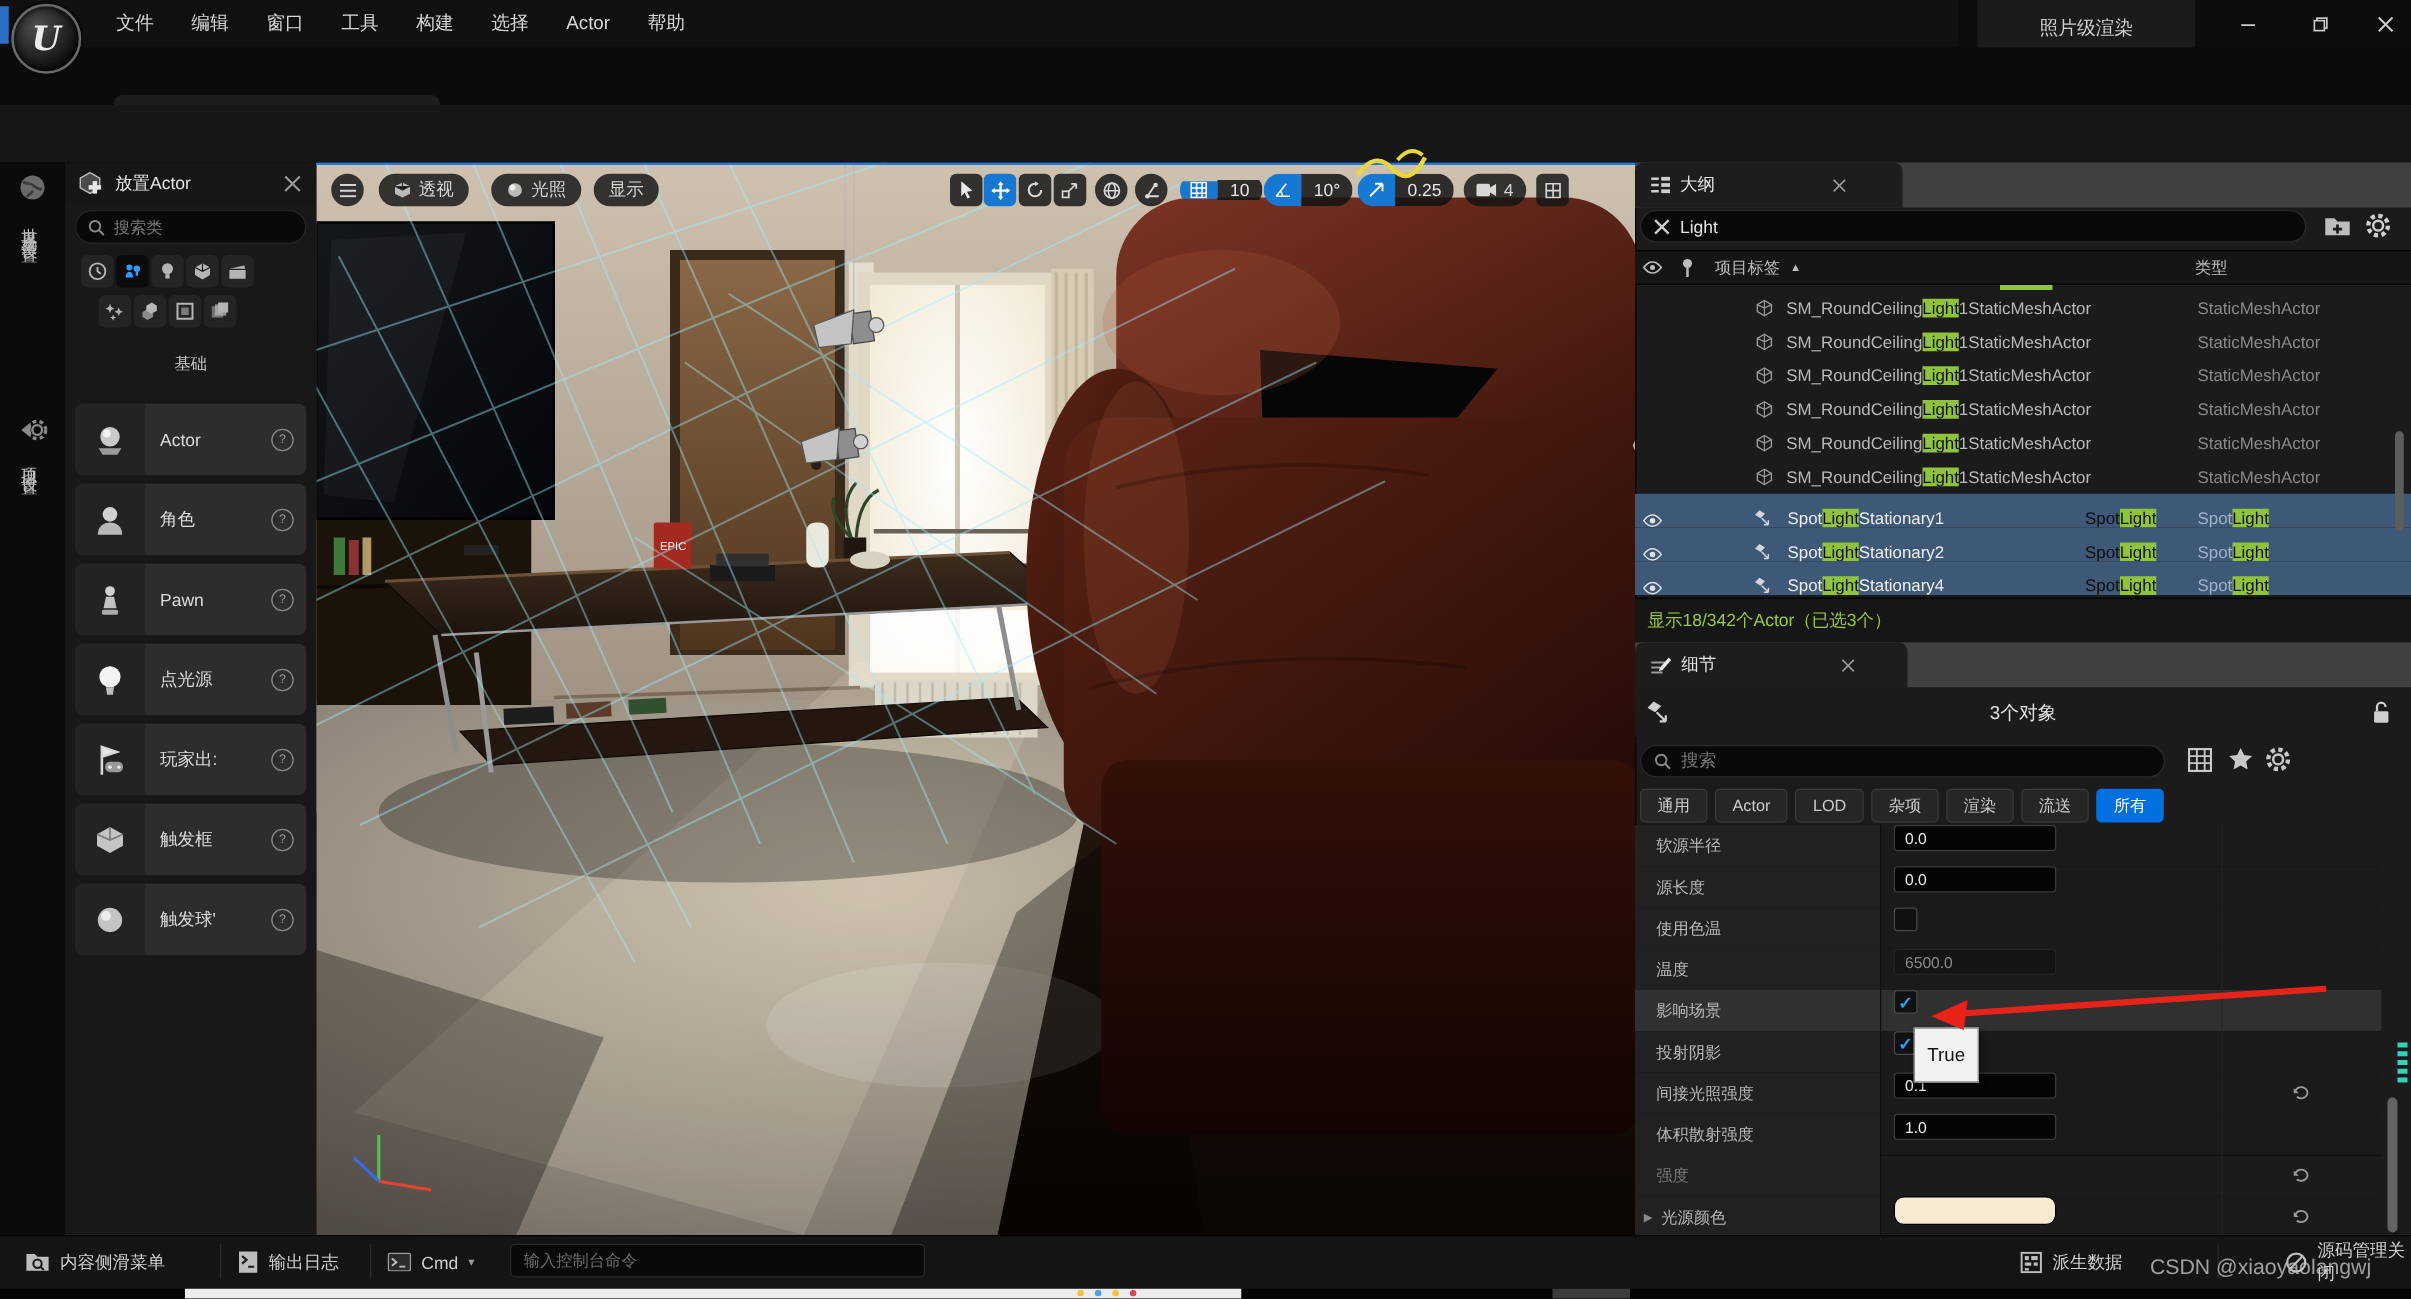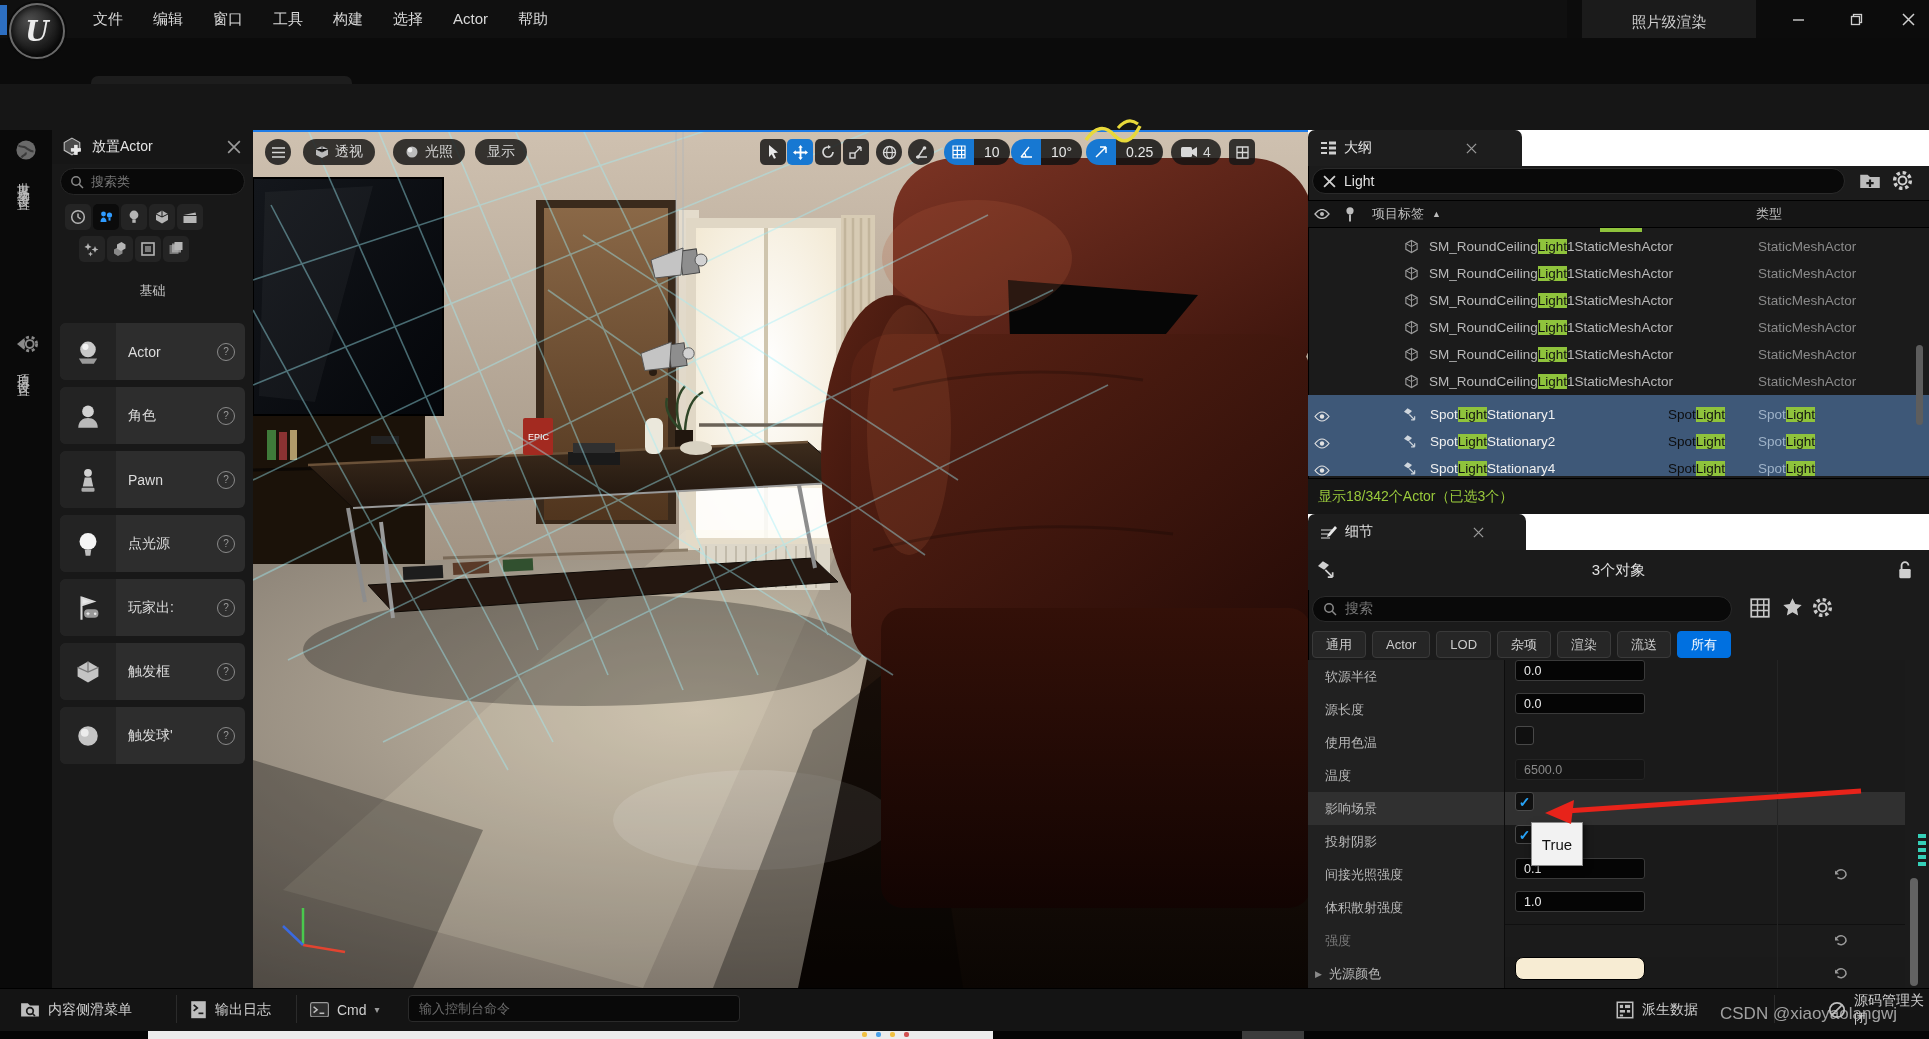--- a/index.html
+++ b/index.html
@@ -55,21 +55,21 @@
   .vpill{position:absolute;top:9px;height:26px;background:rgba(18,18,18,.82);border-radius:13px;color:#d5d5d5;
          display:flex;align-items:center;justify-content:center;font-size:14px;gap:6px;z-index:6;padding:0 12px;}
   .vbtn{position:absolute;top:9px;width:26px;height:26px;background:rgba(24,24,24,.85);border-radius:5px;color:#d8d8d8;
         display:flex;align-items:center;justify-content:center;z-index:6;}
   .vbtn.active{background:#1778d2;color:#fff;}
   .snap-pill{position:absolute;top:9px;height:26px;border-radius:13px;overflow:hidden;display:flex;z-index:6;font-size:14px;}
   .snap-pill .seg-ic{width:30px;background:#1778d2;color:#fff;display:flex;align-items:center;justify-content:center;}
   .snap-pill .seg-val{background:rgba(18,18,18,.85);color:#e6e6e6;display:flex;align-items:center;justify-content:center;padding:0 10px;}
   
   #rightcol{left:1308px;top:130px;width:621px;height:858px;background:#1b1b1b;border-left:1px solid #000;}
-  .ptabrow{position:absolute;width:621px;height:36px;background:#ffffff;}
+  .ptabrow{position:absolute;width:621px;height:36px;background:#404040;}
   .ptab{position:absolute;left:0;top:0;height:36px;background:#1d1d1d;border-radius:7px 7px 0 0;display:flex;
         align-items:center;padding:0 12px;gap:8px;font-size:14px;color:#e4e4e4;}
   .searchbox{position:absolute;background:#090909;border:1px solid #2a2a2a;border-radius:13px;display:flex;
              align-items:center;padding:0 10px;box-sizing:border-box;gap:8px;font-size:14px;}
   #outl-colhdr{left:1308px;top:200px;width:621px;height:26px;background:#151515;border-top:1px solid #000;
                border-bottom:1px solid #000;font-size:13px;color:#bdbdbd;}
   .orow{position:absolute;left:1308px;width:621px;height:27px;display:flex;align-items:center;font-size:13.5px;}
   .orow .hl{background:#8fc33c;color:#111;}
   .orow.sel{background:#3e5878;align-items:flex-end;}
   #outl-status{left:1308px;top:478px;width:621px;height:36px;background:#161616;border-top:1px solid #000;
@@ -675,21 +675,21 @@
           <line x1="1.5" y1="7.5" x2="13.5" y2="7.5" stroke="#d8d8d8" stroke-width="1.2"></line>
         </svg>
       </div>
     <div class="vbtn" style="left:655px;border-radius:13px;">
       <svg width="15" height="15" viewBox="0 0 15 15">
           <path d="M2 12h11M4 12 10 3" stroke="#d8d8d8" stroke-width="1.5" fill="none"></path>
           <circle cx="10.5" cy="3" r="1.8" fill="#d8d8d8"></circle>
           <circle cx="4" cy="12" r="1.8" fill="#d8d8d8"></circle>
         </svg>
       </div>
-    <div class="snap-pill" style="left:691px;">
+    <div class="snap-pill" style="left:691px;align-items:center;">
       <span class="seg-ic">
         <svg width="14" height="14" viewBox="0 0 14 14">
             <path d="M1 1h12v12H1zM1 5.3h12M1 9.6h12M5.3 1v12M9.6 1v12" stroke="#fff" stroke-width="1.2" fill="none"></path>
           </svg>
         </span>
       <span class="seg-val">10</span>
       </div>
     <div class="snap-pill" style="left:758px;">
       <span class="seg-ic">
         <svg width="14" height="14" viewBox="0 0 14 14">

